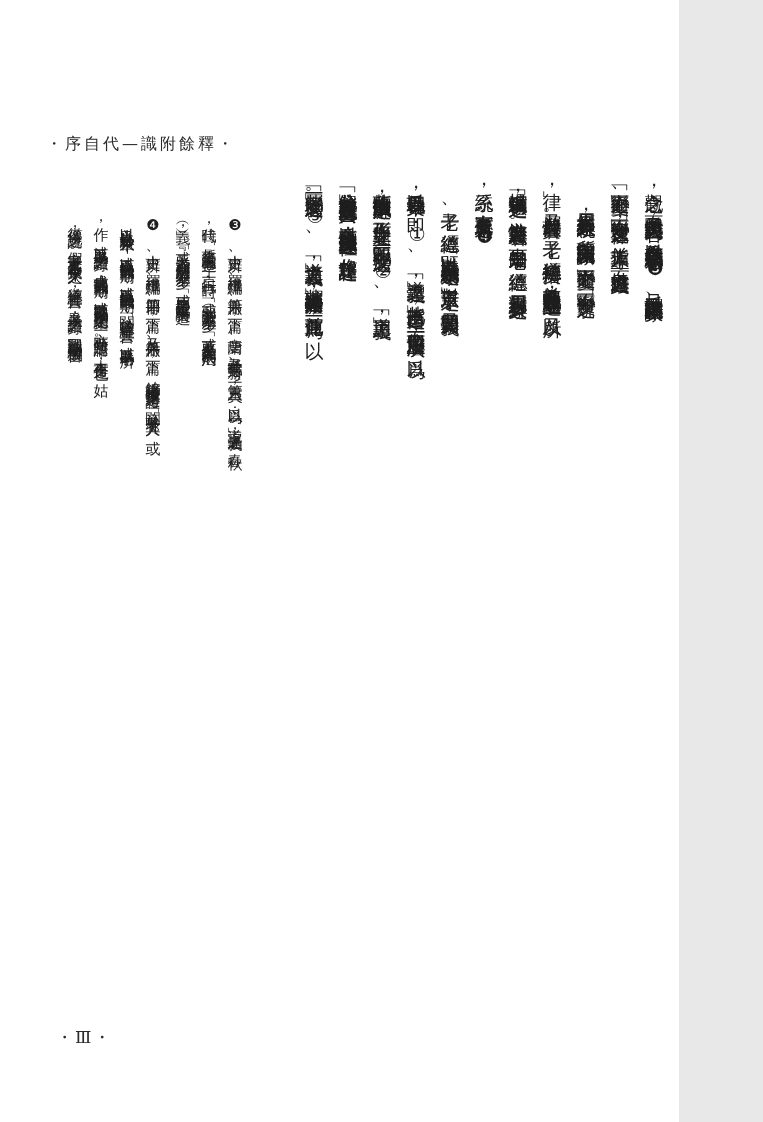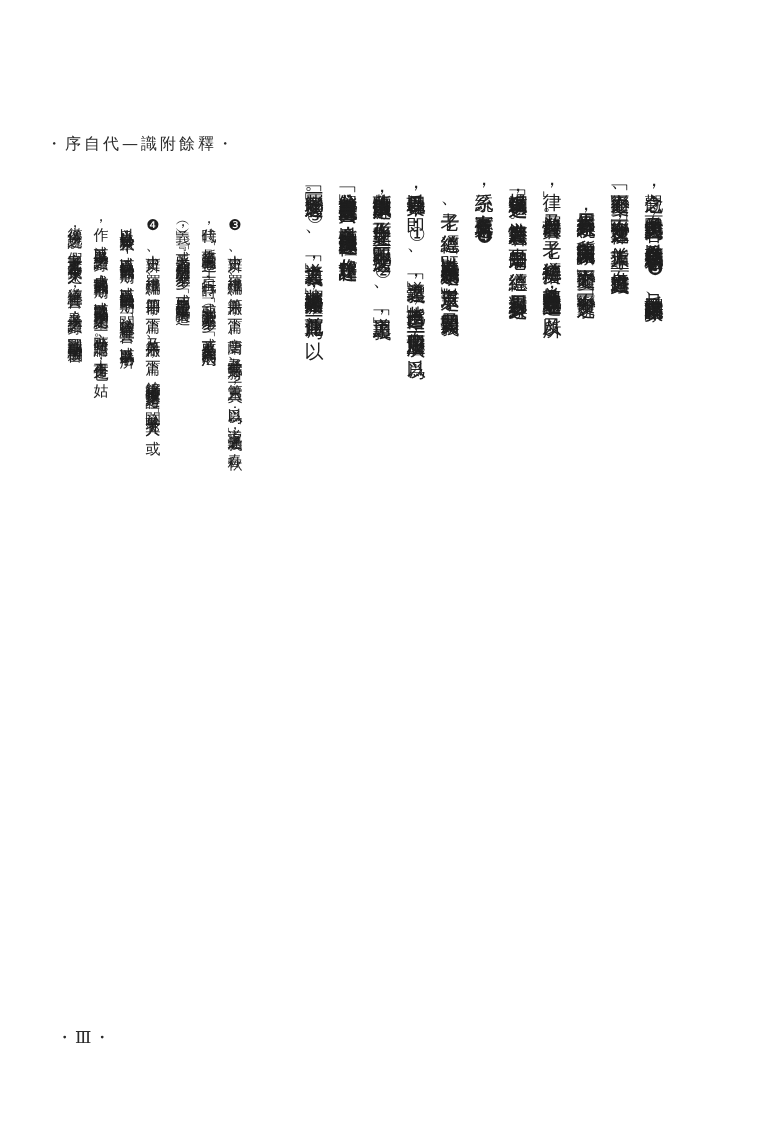--- a/index.html
+++ b/index.html
@@ -1,18 +1,18 @@
 <!DOCTYPE html>
 <html><head>
 <meta charset="utf-8">
 <style>
   html, body { margin: 0; padding: 0; background: #e8e8e8; }
   .page {
     position: relative;
-    width: 763px;
+    width: 679px;
     height: 1122px;
     background: #ffffff;
     color: #1e1e1e;
     font-family: "DejaVu Serif", "DejaVu Sans", serif;
     overflow: hidden;
   }
   
   .running-header {
     position: absolute;
     left: 46px;

